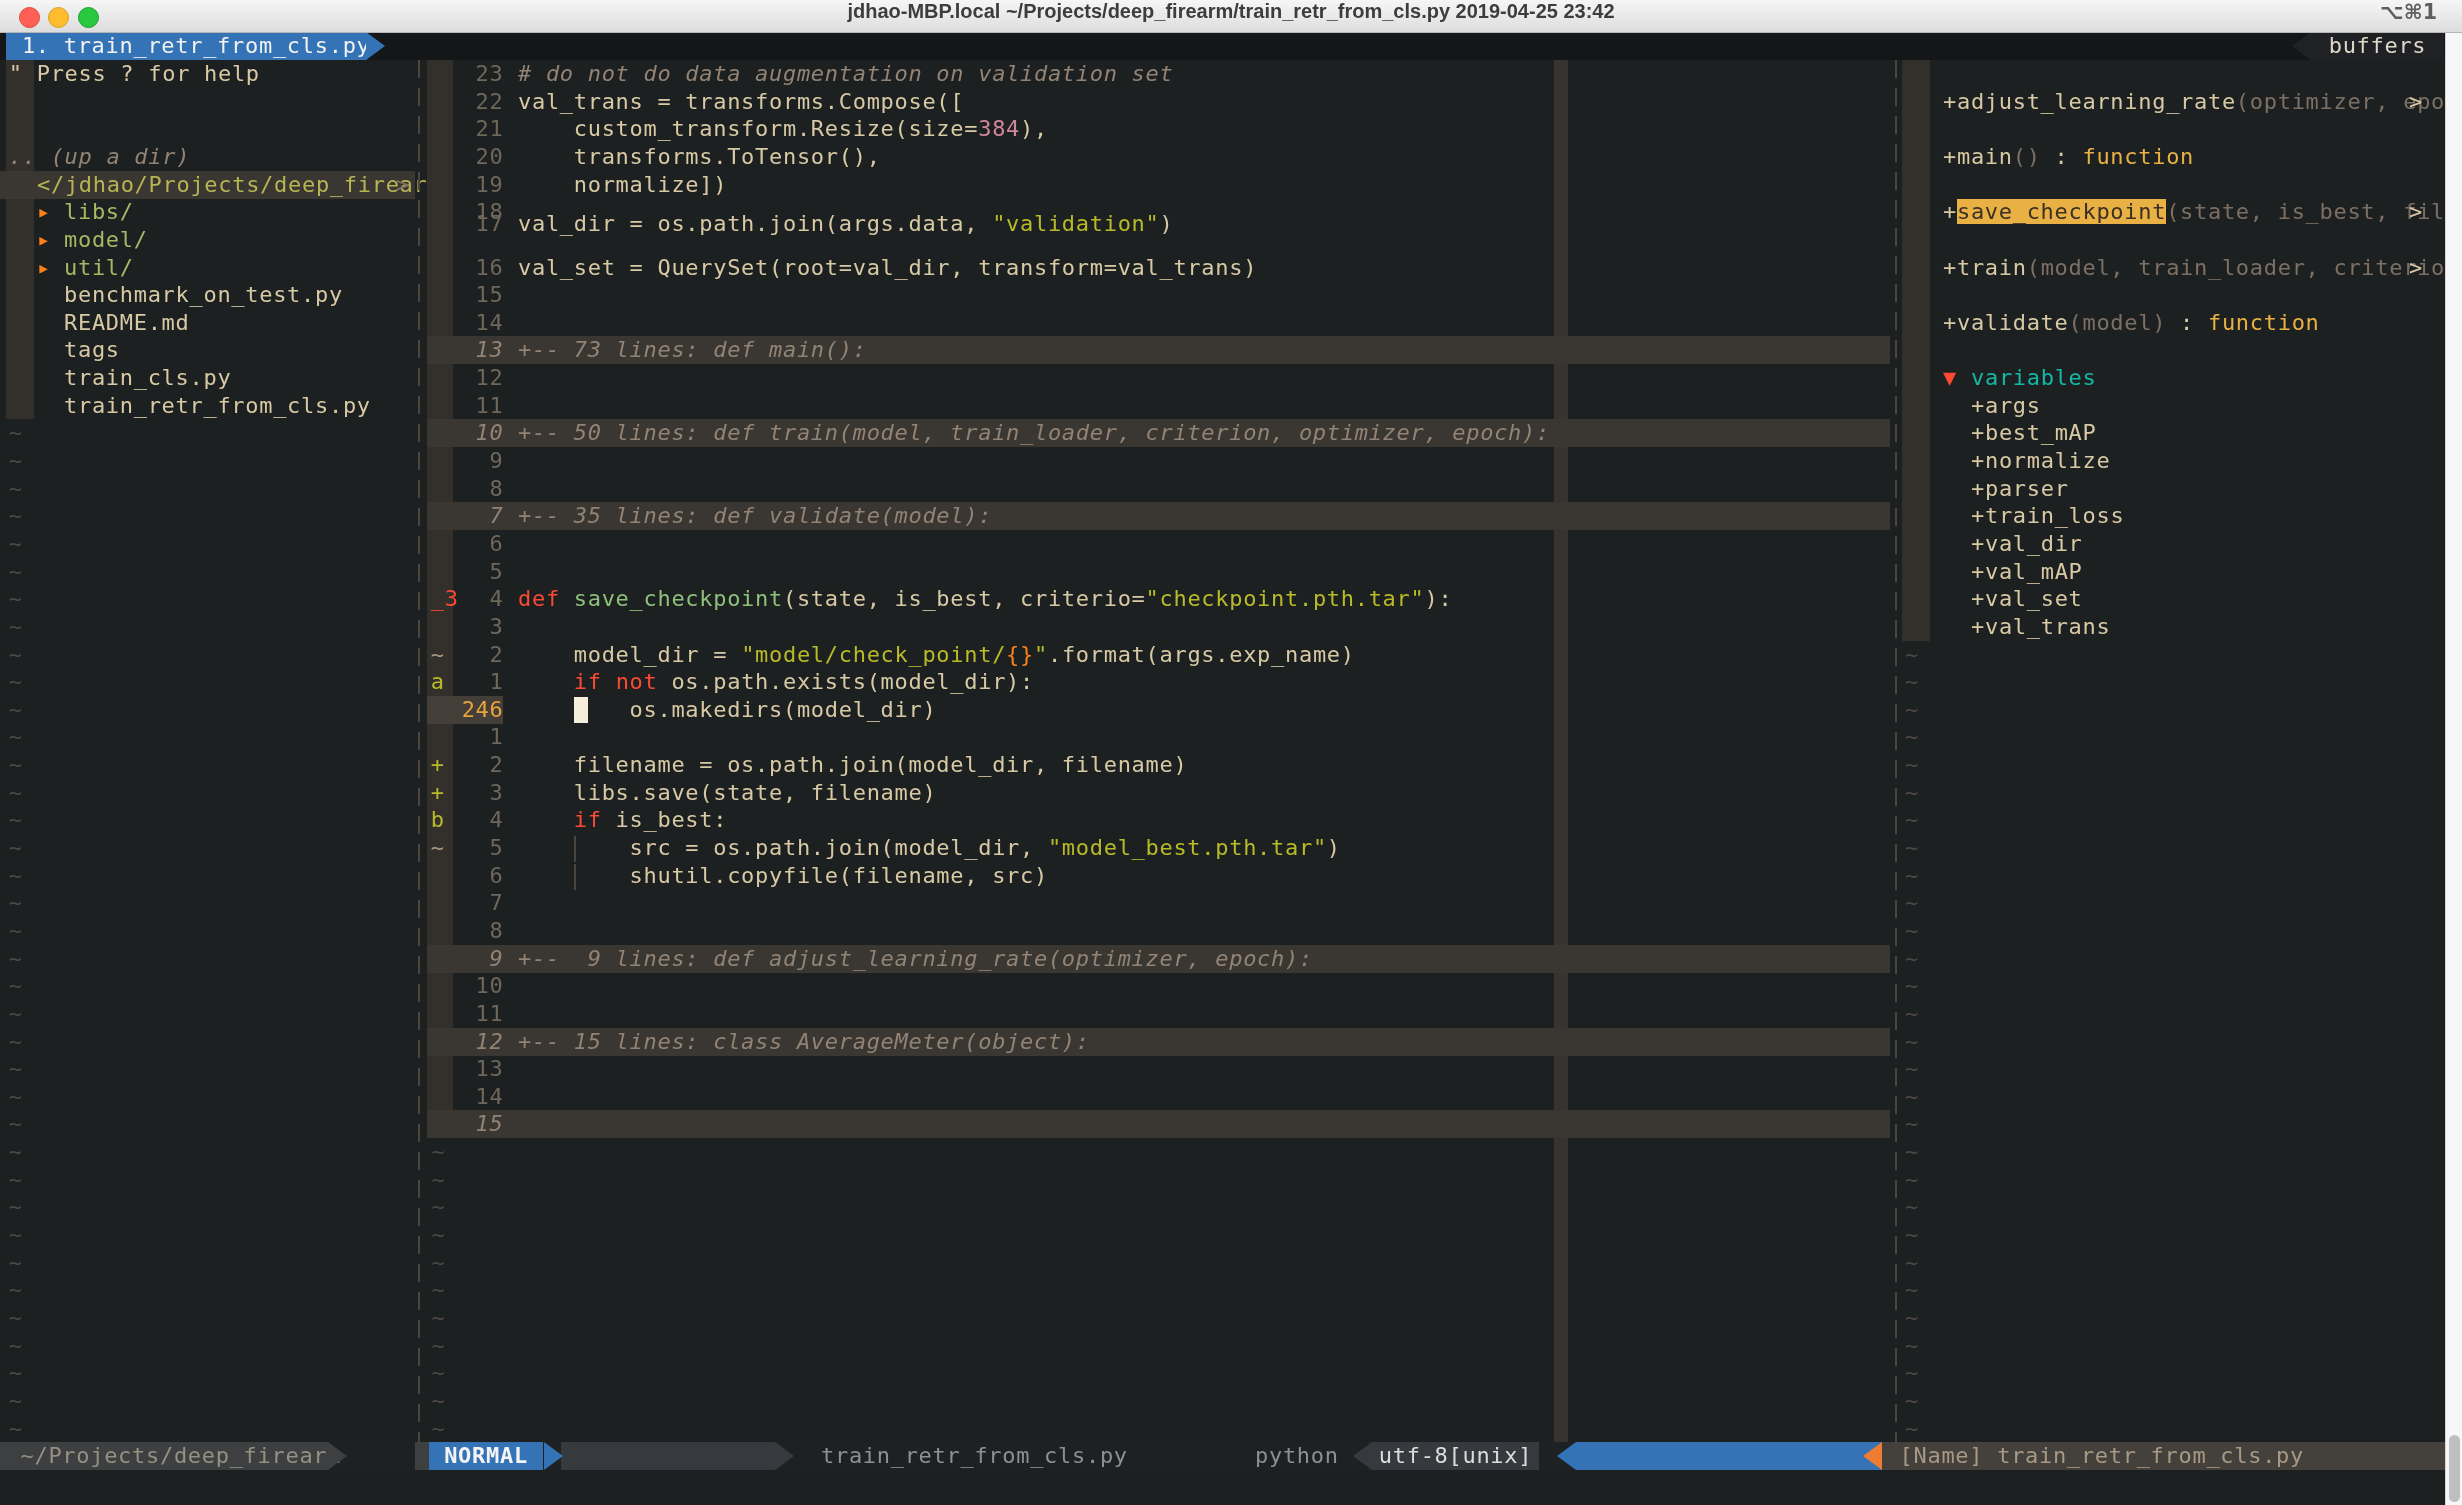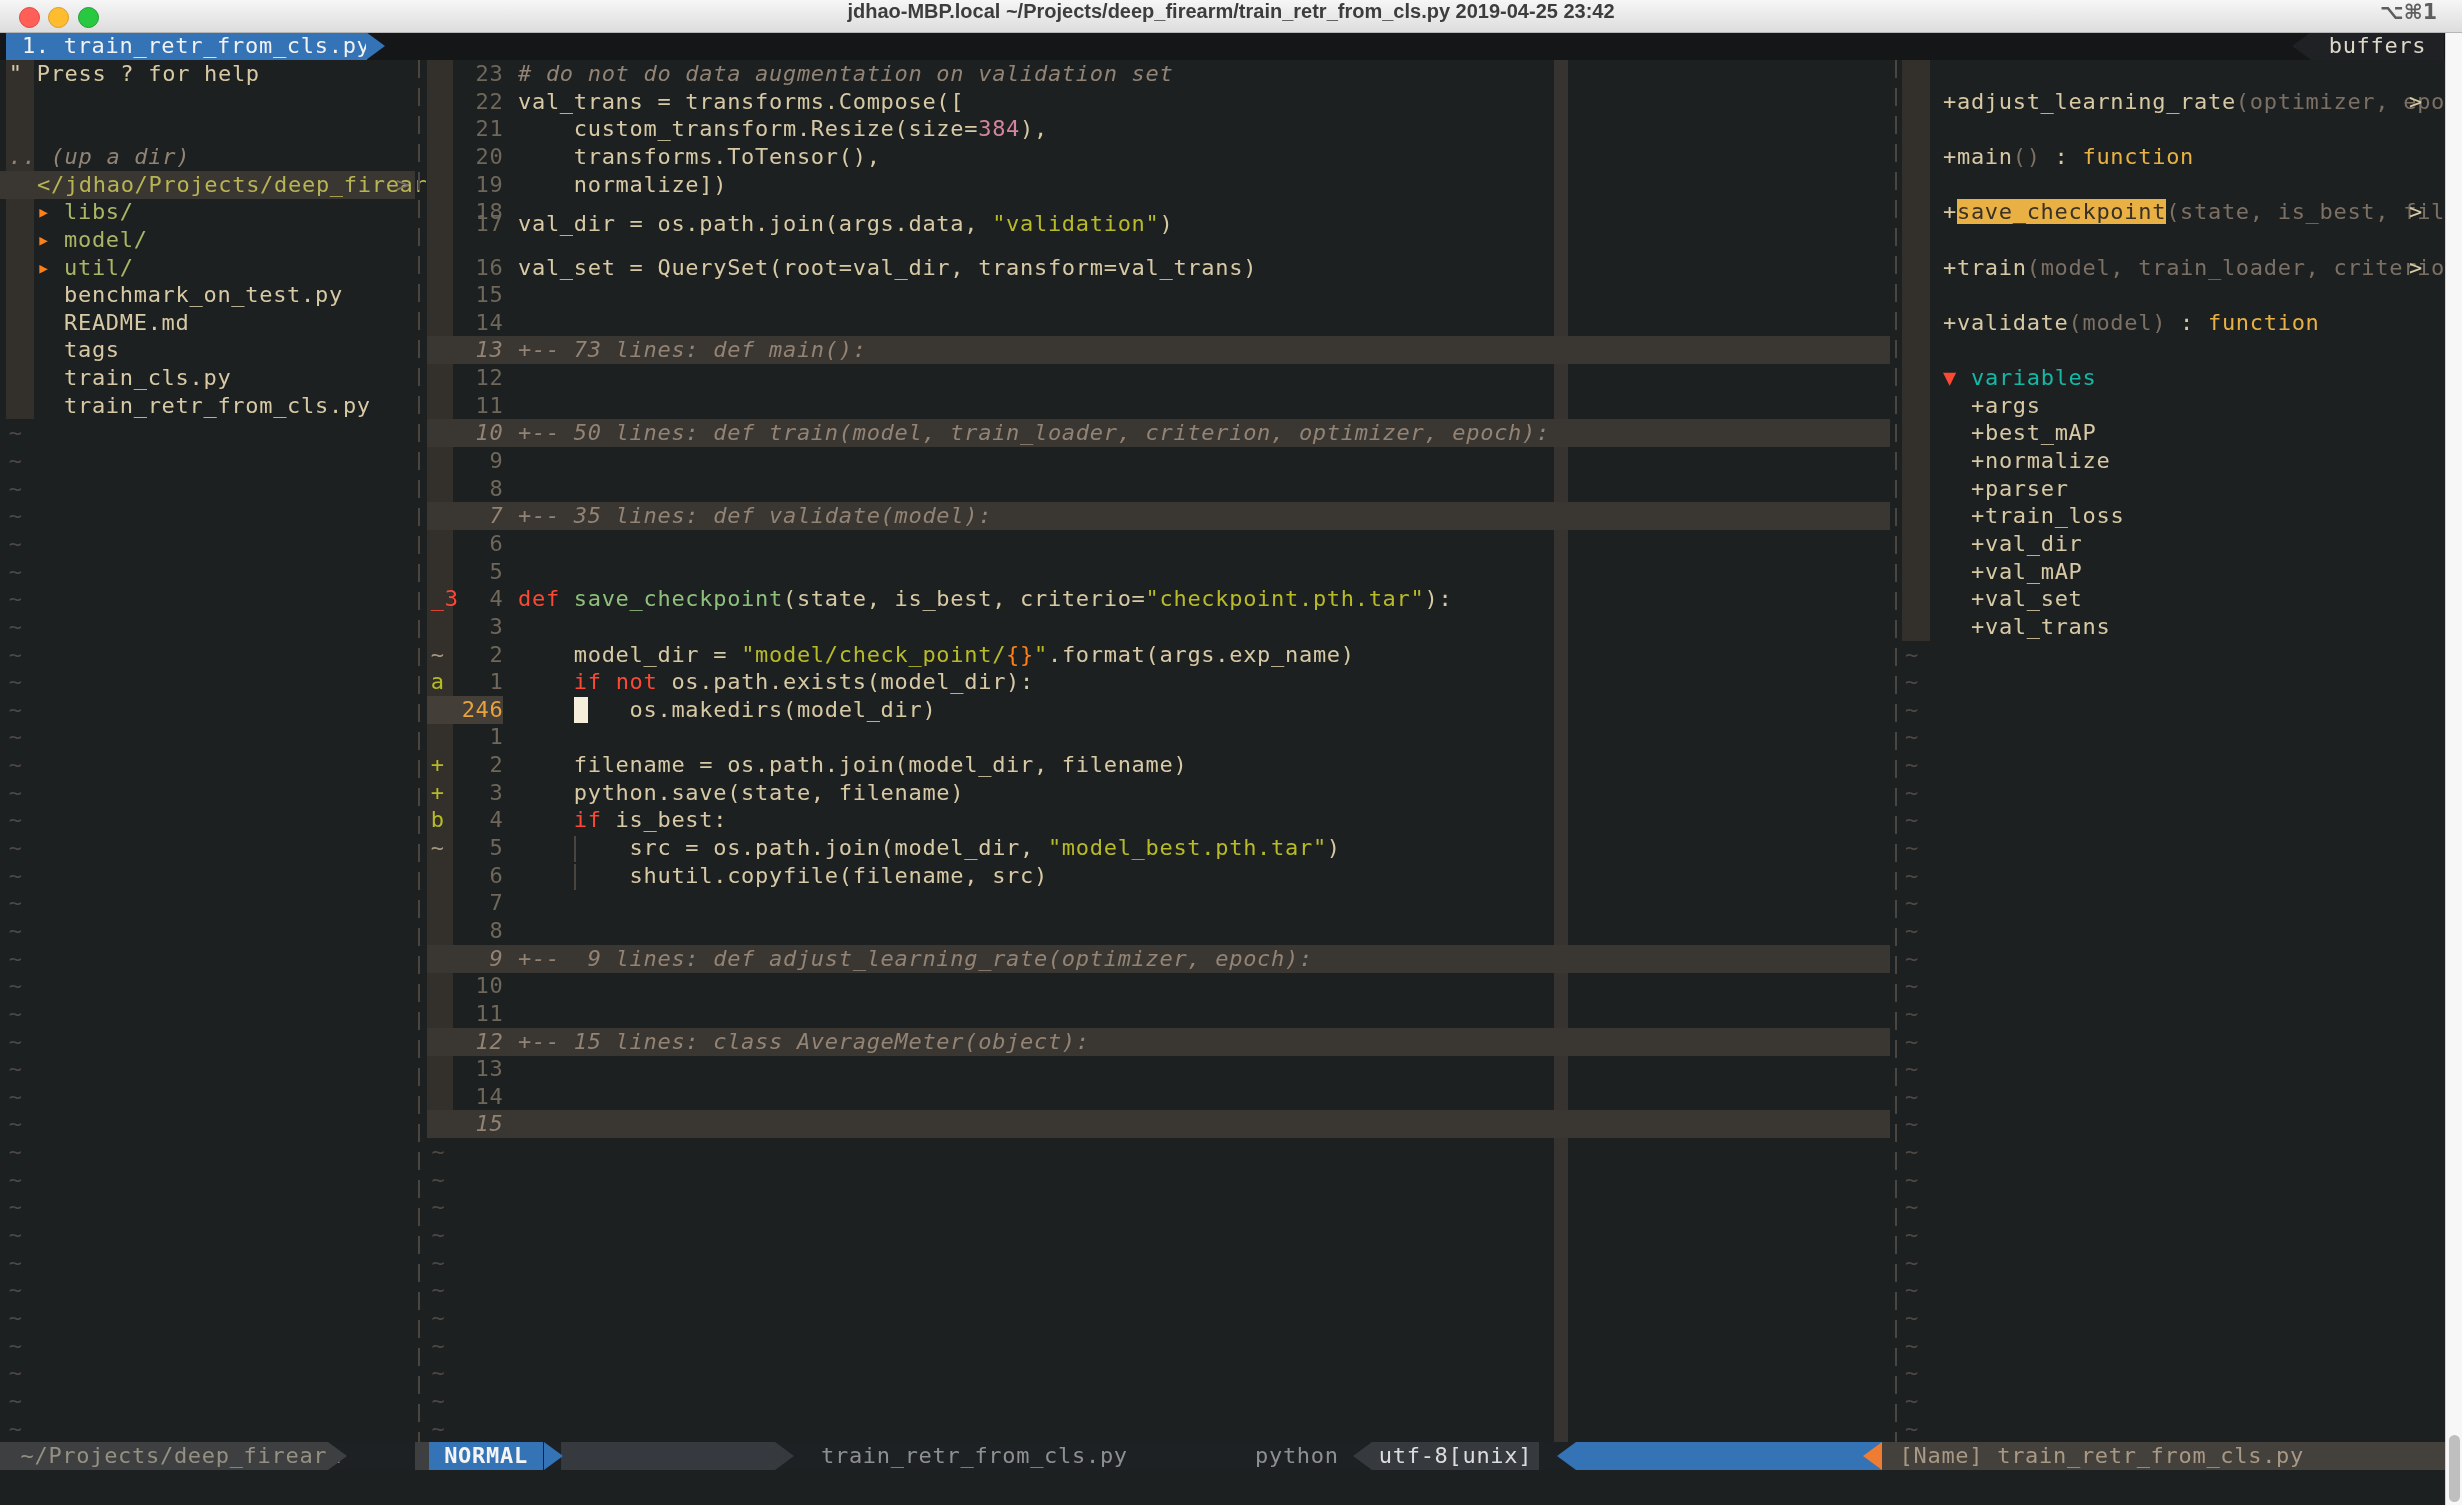--- a/index.html
+++ b/index.html
@@ -195,21 +195,21 @@
           <div class="trow fold-row" style="top: 442px;"><span class="numbox fold-fg">7</span><span class="codetext fold-fg">+-- 35 lines: def validate(model):</span></div>
           <div class="trow" style="top: 470px;"><span class="numbox">6</span></div>
           <div class="trow" style="top: 498px;"><span class="numbox">5</span></div>
           <div class="trow" style="top: 525px;"><span class="numbox">4</span><span class="sign c-red">_3</span><span class="codetext"><span class="c-keyword inl">def </span><span class="c-func inl">save_checkpoint</span><span class="c-fg inl">(state, is_best, criterio=</span><span class="c-string inl">"checkpoint.pth.tar"</span><span class="c-fg inl">):</span></span></div>
           <div class="trow" style="top: 553px;"><span class="numbox">3</span></div>
           <div class="trow" style="top: 581px;"><span class="numbox">2</span><span class="sign c-aqua">~</span><span class="codetext"><span class="c-fg inl">    model_dir = </span><span class="c-string inl">"model/check_point/</span><span class="c-orange inl">{}</span><span class="c-string inl">"</span><span class="c-fg inl">.format(args.exp_name)</span></span></div>
           <div class="trow" style="top: 608px;"><span class="numbox">1</span><span class="sign c-green">a</span><span class="codetext"><span class="c-fg inl">    </span><span class="c-keyword inl">if</span><span class="c-fg inl"> </span><span class="c-keyword inl">not</span><span class="c-fg inl"> os.path.exists(model_dir):</span></span></div>
           <div class="trow" style="top: 636px;"><div class="cursor-gutter"></div><span class="numbox curnum">246</span><div class="cursor-block"></div><span class="codetext"><span class="c-fg inl">        os.makedirs(model_dir)</span></span></div>
           <div class="trow" style="top: 663px;"><span class="numbox">1</span></div>
           <div class="trow" style="top: 691px;"><span class="numbox">2</span><span class="sign c-green">+</span><span class="codetext"><span class="c-fg inl">    filename = os.path.join(model_dir, filename)</span></span></div>
-          <div class="trow" style="top: 719px;"><span class="numbox">3</span><span class="sign c-green">+</span><span class="codetext"><span class="c-fg inl">    python.save(state, filename)</span></span></div>
+          <div class="trow" style="top: 719px;"><span class="numbox">3</span><span class="sign c-green">+</span><span class="codetext"><span class="c-fg inl">    libs.save(state, filename)</span></span></div>
           <div class="trow" style="top: 746px;"><span class="numbox">4</span><span class="sign c-green">b</span><span class="codetext"><span class="c-fg inl">    </span><span class="c-keyword inl">if</span><span class="c-fg inl"> is_best:</span></span></div>
           <div class="trow" style="top: 774px;"><span class="numbox">5</span><span class="sign c-aqua">~</span><div class="indent-guide"></div><span class="codetext"><span class="c-fg inl">        src = os.path.join(model_dir, </span><span class="c-string inl">"model_best.pth.tar"</span><span class="c-fg inl">)</span></span></div>
           <div class="trow" style="top: 802px;"><span class="numbox">6</span><div class="indent-guide"></div><span class="codetext"><span class="c-fg inl">        shutil.copyfile(filename, src)</span></span></div>
           <div class="trow" style="top: 829px;"><span class="numbox">7</span></div>
           <div class="trow" style="top: 857px;"><span class="numbox">8</span></div>
           <div class="trow fold-row" style="top: 885px;"><span class="numbox fold-fg">9</span><span class="codetext fold-fg">+--  9 lines: def adjust_learning_rate(optimizer, epoch):</span></div>
           <div class="trow" style="top: 912px;"><span class="numbox">10</span></div>
           <div class="trow" style="top: 940px;"><span class="numbox">11</span></div>
           <div class="trow fold-row" style="top: 968px;"><span class="numbox fold-fg">12</span><span class="codetext fold-fg">+-- 15 lines: class AverageMeter(object):</span></div>
           <div class="trow" style="top: 995px;"><span class="numbox">13</span></div>

